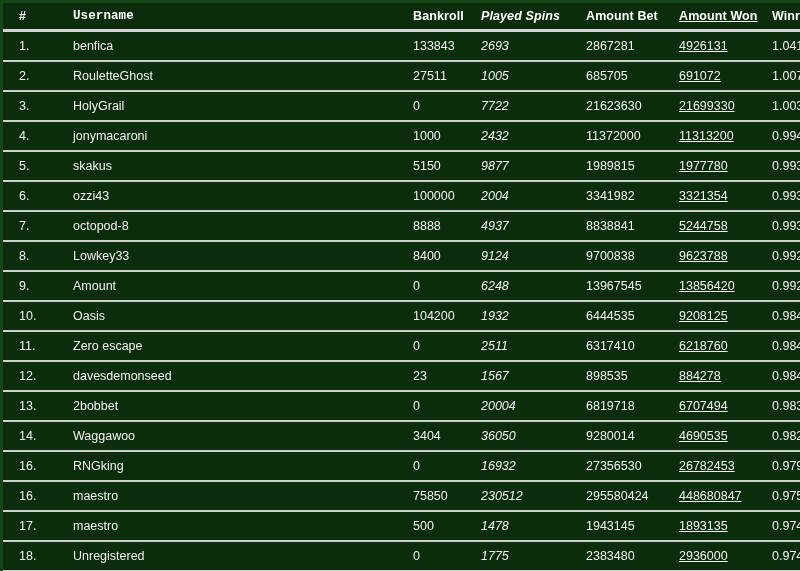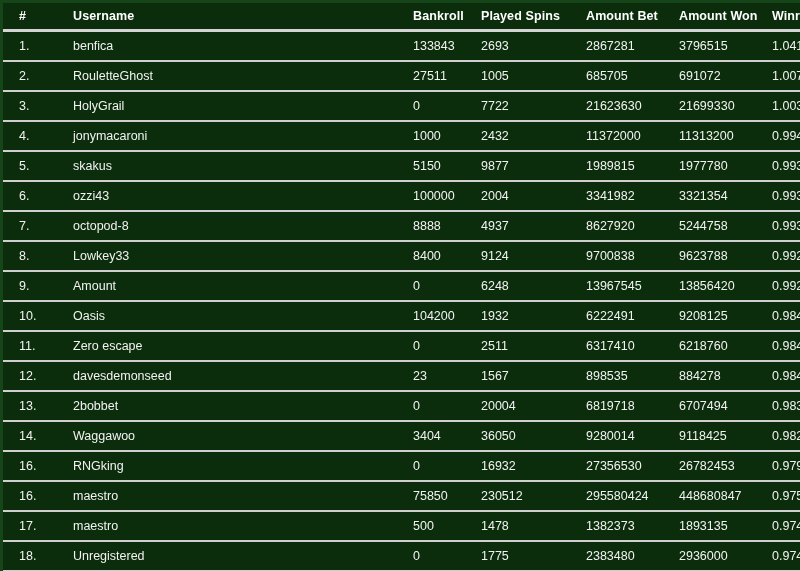--- a/index.html
+++ b/index.html
@@ -51,27 +51,27 @@
     padding: 7px 0 7px 0;
     border-bottom: 2px solid #cfcfcf;
     background: #0b2d0b;
     white-space: nowrap;
     height: 13px;
   }
   
   .col-rank    { width: 42px;  padding-left: 16px !important; }
   .col-user    { width: 340px; padding-left: 12px !important; }
   .col-bank    { width: 68px;  }
-  .col-spins   { width: 105px; }
+  .col-spins   { width: 105px; font-style: italic; }
   .col-bet     { width: 93px;  }
-  .col-won     { width: 93px;  }
+  .col-won     { width: 93px; text-decoration: underline;  }
   .col-rate    { width: 80px;  }
 
   thead th.col-rank  { padding-left: 16px; }
-  thead th.col-user  { padding-left: 12px; }
+  thead th.col-user  { padding-left: 12px; font-family: Liberation Mono, monospace; }
 
   tbody tr:last-child td { border-bottom: 2px solid #cfcfcf; }
 </style>
 </head>
 <body>
 
 <div id="leaderboard-root">
   <table class="leaderboard">
     <thead>
       <tr>
@@ -84,21 +84,21 @@
         <th class="col-rate">Winrate</th>
       </tr>
     </thead>
     <tbody id="leaderboard-body">
         <tr>
           <td class="col-rank">1.</td>
           <td class="col-user">benfica</td>
           <td class="col-bank">133843</td>
           <td class="col-spins">2693</td>
           <td class="col-bet">2867281</td>
-          <td class="col-won">3796515</td>
+          <td class="col-won">4926131</td>
           <td class="col-rate">1.0410818</td>
         </tr>
         <tr>
           <td class="col-rank">2.</td>
           <td class="col-user">RouletteGhost</td>
           <td class="col-bank">27511</td>
           <td class="col-spins">1005</td>
           <td class="col-bet">685705</td>
           <td class="col-won">691072</td>
           <td class="col-rate">1.0078270</td>
@@ -137,21 +137,21 @@
           <td class="col-spins">2004</td>
           <td class="col-bet">3341982</td>
           <td class="col-won">3321354</td>
           <td class="col-rate">0.9938276</td>
         </tr>
         <tr>
           <td class="col-rank">7.</td>
           <td class="col-user">octopod-8</td>
           <td class="col-bank">8888</td>
           <td class="col-spins">4937</td>
-          <td class="col-bet">8627920</td>
+          <td class="col-bet">8838841</td>
           <td class="col-won">5244758</td>
           <td class="col-rate">0.9931779</td>
         </tr>
         <tr>
           <td class="col-rank">8.</td>
           <td class="col-user">Lowkey33</td>
           <td class="col-bank">8400</td>
           <td class="col-spins">9124</td>
           <td class="col-bet">9700838</td>
           <td class="col-won">9623788</td>
@@ -164,21 +164,21 @@
           <td class="col-spins">6248</td>
           <td class="col-bet">13967545</td>
           <td class="col-won">13856420</td>
           <td class="col-rate">0.9920441</td>
         </tr>
         <tr>
           <td class="col-rank">10.</td>
           <td class="col-user">Oasis</td>
           <td class="col-bank">104200</td>
           <td class="col-spins">1932</td>
-          <td class="col-bet">6222491</td>
+          <td class="col-bet">6444535</td>
           <td class="col-won">9208125</td>
           <td class="col-rate">0.9846340</td>
         </tr>
         <tr>
           <td class="col-rank">11.</td>
           <td class="col-user">Zero escape</td>
           <td class="col-bank">0</td>
           <td class="col-spins">2511</td>
           <td class="col-bet">6317410</td>
           <td class="col-won">6218760</td>
@@ -201,21 +201,21 @@
           <td class="col-bet">6819718</td>
           <td class="col-won">6707494</td>
           <td class="col-rate">0.9835442</td>
         </tr>
         <tr>
           <td class="col-rank">14.</td>
           <td class="col-user">Waggawoo</td>
           <td class="col-bank">3404</td>
           <td class="col-spins">36050</td>
           <td class="col-bet">9280014</td>
-          <td class="col-won">9118425</td>
+          <td class="col-won">4690535</td>
           <td class="col-rate">0.9825874</td>
         </tr>
         <tr>
           <td class="col-rank">16.</td>
           <td class="col-user">RNGking</td>
           <td class="col-bank">0</td>
           <td class="col-spins">16932</td>
           <td class="col-bet">27356530</td>
           <td class="col-won">26782453</td>
           <td class="col-rate">0.9790150</td>
@@ -227,21 +227,21 @@
           <td class="col-spins">230512</td>
           <td class="col-bet">295580424</td>
           <td class="col-won">448680847</td>
           <td class="col-rate">0.9758731</td>
         </tr>
         <tr>
           <td class="col-rank">17.</td>
           <td class="col-user">maestro</td>
           <td class="col-bank">500</td>
           <td class="col-spins">1478</td>
-          <td class="col-bet">1382373</td>
+          <td class="col-bet">1943145</td>
           <td class="col-won">1893135</td>
           <td class="col-rate">0.9742634</td>
         </tr>
         <tr>
           <td class="col-rank">18.</td>
           <td class="col-user">Unregistered</td>
           <td class="col-bank">0</td>
           <td class="col-spins">1775</td>
           <td class="col-bet">2383480</td>
           <td class="col-won">2936000</td>

